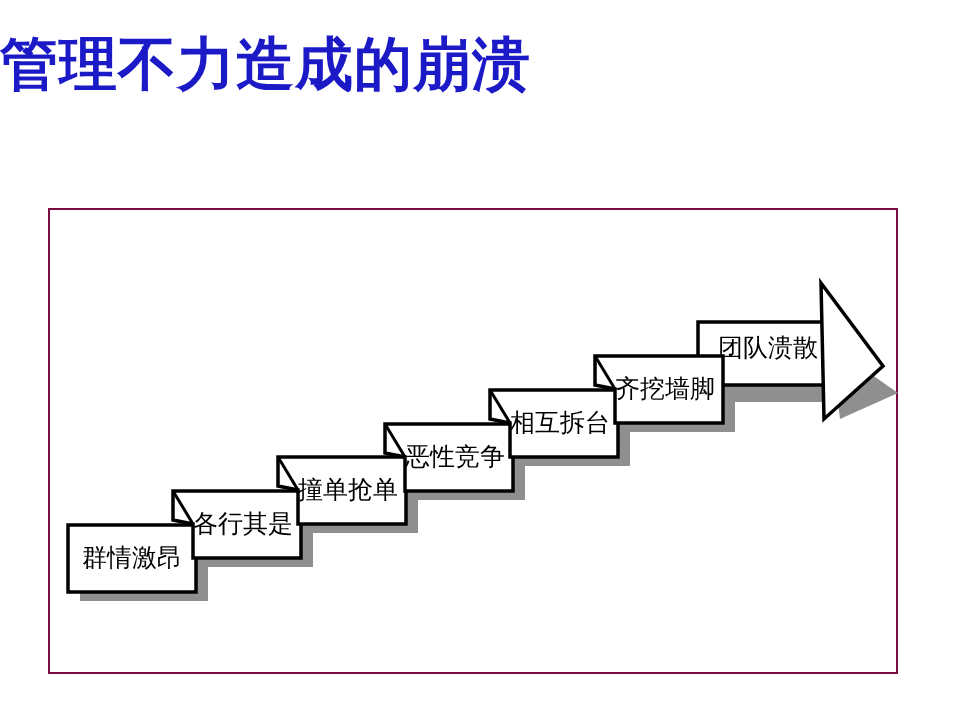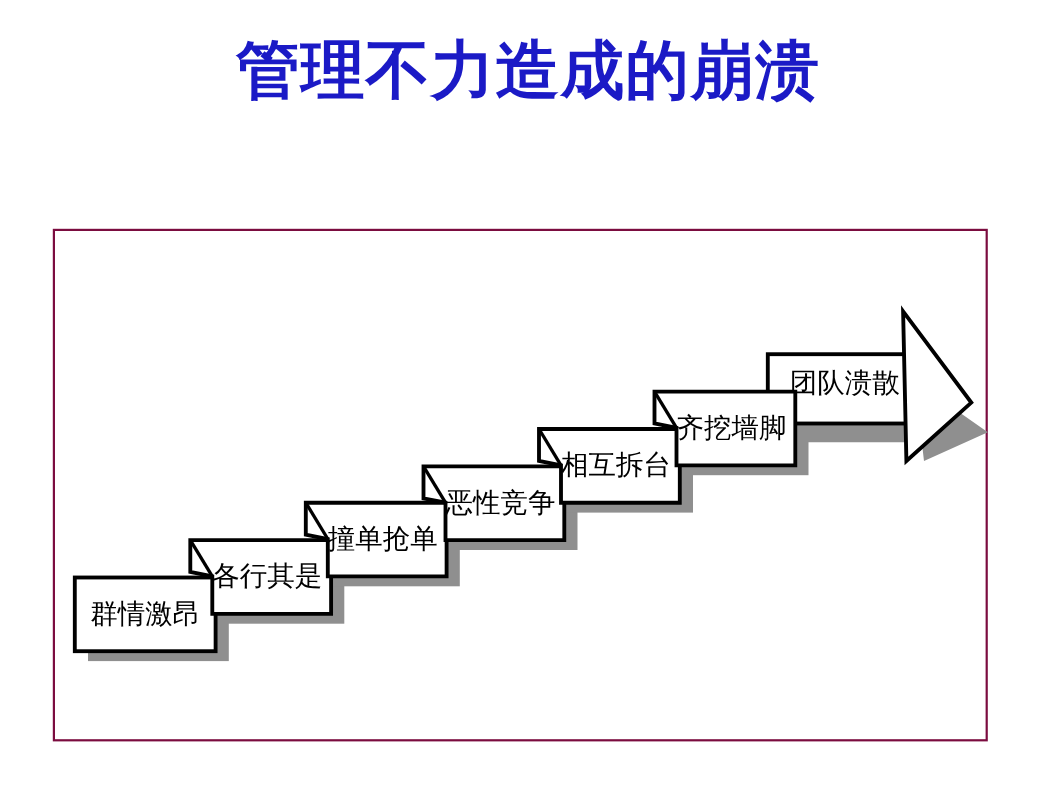--- a/index.html
+++ b/index.html
@@ -2,21 +2,21 @@
 <html><head>
 <meta charset="utf-8">
 <style>
   html,body{margin:0;padding:0;}
   body{
     width:960px;height:720px;background:#ffffff;position:relative;overflow:hidden;
     font-family:"DejaVu Sans","Liberation Sans",sans-serif;
   }
   .slide-title{
     position:absolute;left:0;top:22px;width:960px;height:84px;
-    text-align:center;font-size:58px;font-weight:bold;color:#1b1ac6;
+    font-size:58px;font-weight:bold;color:#1b1ac6;
     letter-spacing:1px;line-height:84px;white-space:nowrap;
   }
   .diagram-frame{
     position:absolute;left:48px;top:208px;width:846px;height:462px;
     border:2px solid #7b0c3f;background:#ffffff;box-sizing:content-box;
   }
   .stairs-svg{position:absolute;left:0;top:0;width:960px;height:720px;}
   .shadow{fill:#8f8f8f;stroke:none;}
   .card{fill:#ffffff;stroke:#000000;stroke-width:3.5;stroke-linejoin:miter;}
   .fold-line{stroke:#000000;stroke-width:3;fill:none;}

